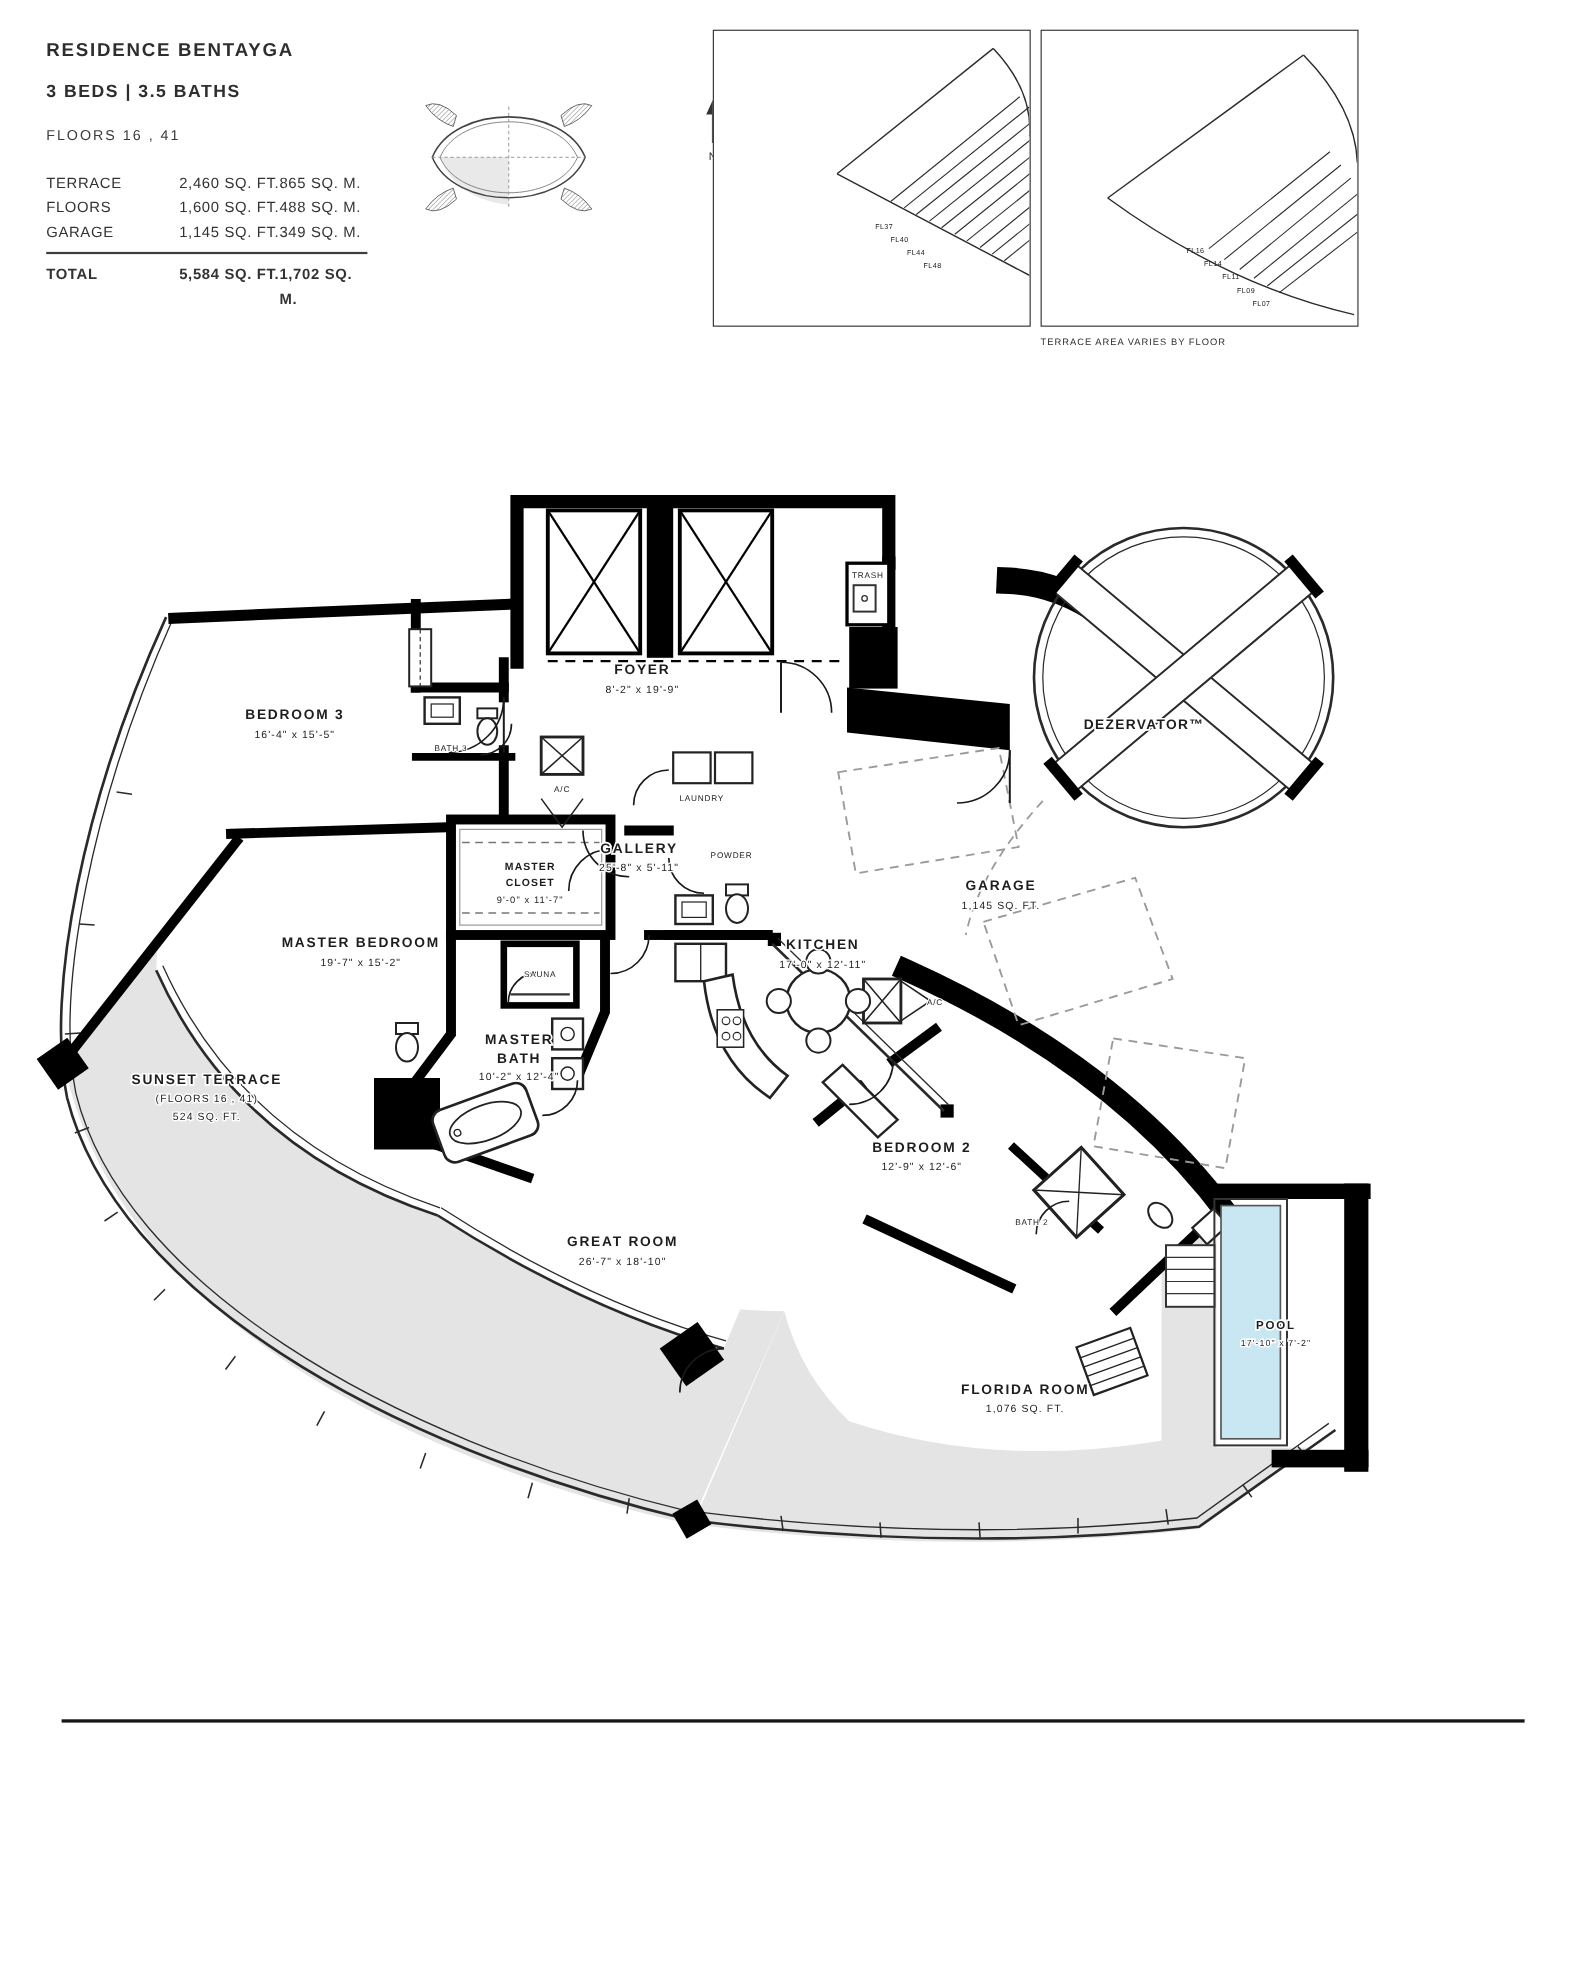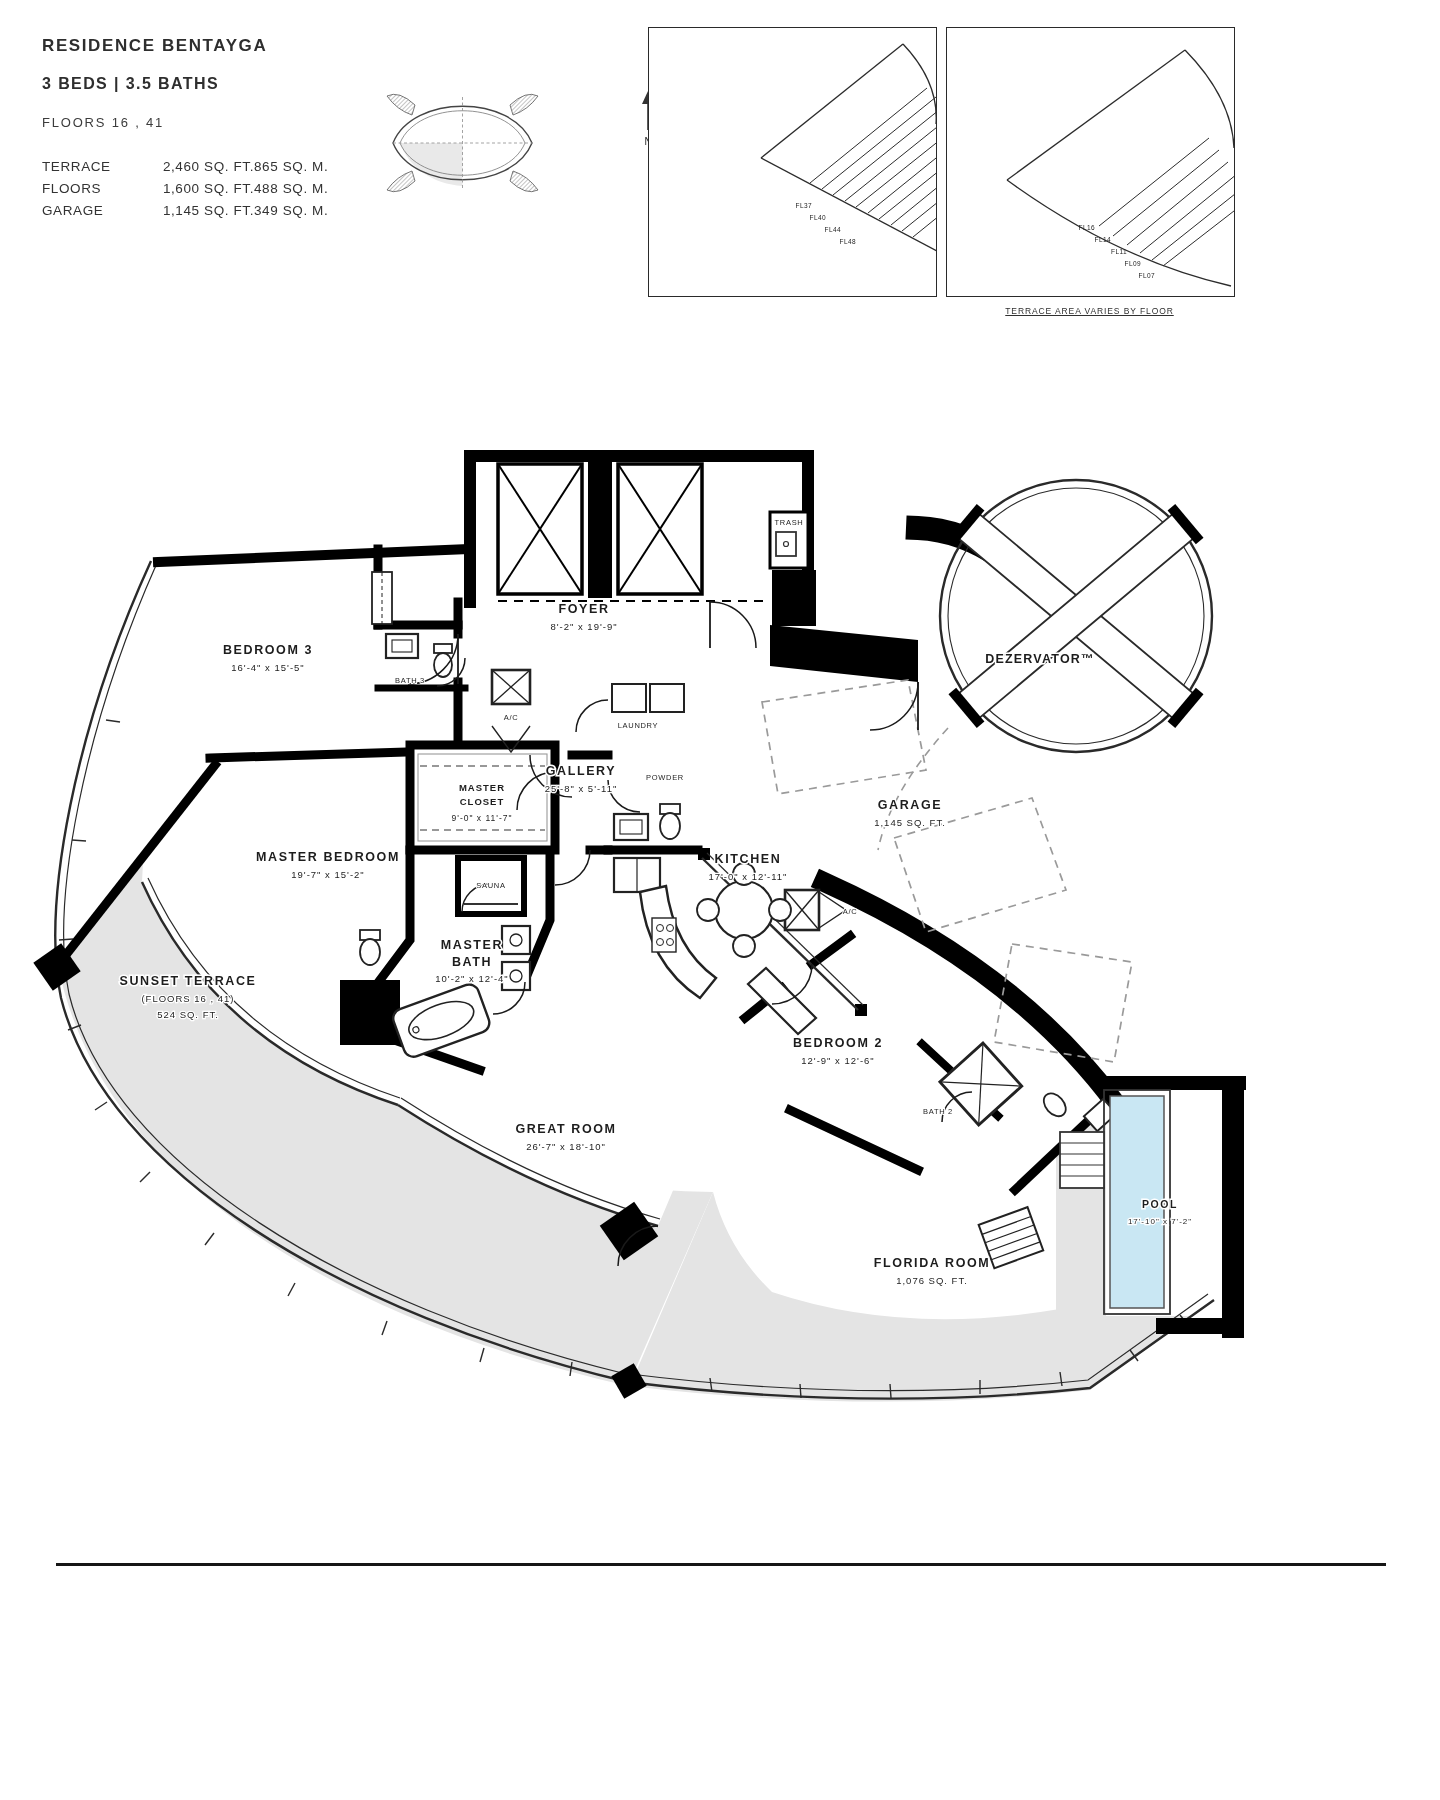--- a/index.html
+++ b/index.html
@@ -13,21 +13,21 @@
   .t-title{font-size:17px;font-weight:bold;letter-spacing:1.6px;color:#2e2e2e;}
   .t-sub{font-size:16px;font-weight:bold;letter-spacing:1.4px;margin-top:19px;color:#2e2e2e;}
   .t-floors{font-size:13px;letter-spacing:1.8px;margin-top:22px;color:#3c3c3c;}
   .area-table{margin-top:26px;width:292px;font-size:13.5px;letter-spacing:.6px;color:#333;}
   .ar{display:grid;grid-template-columns:96px 116px 80px;line-height:22px;}
   .ar .c2{text-align:right;}
   .ar .c3{text-align:left;}
   .a-rule{border-top:2px solid #3d3d3d;margin-top:7px;padding-top:8px;}
   
   .keybox{border:1.6px solid #2a2a2a;background:#fff;}
-  .caption{font-size:8.5px;letter-spacing:.9px;color:#2f2f2f;text-align:center;text-decoration:underline;}
+  .caption{font-size:8.5px;letter-spacing:.9px;color:#2f2f2f;}
   
   text{font-family:"Liberation Sans", sans-serif;fill:#1d1d1d;}
   .lbl{font-size:12.5px;letter-spacing:1.6px;font-weight:bold;text-anchor:middle;paint-order:stroke;stroke:#ffffff;stroke-width:3px;}
   .sub{font-size:9.5px;letter-spacing:1px;text-anchor:middle;paint-order:stroke;stroke:#ffffff;stroke-width:2.5px;}
   .tiny{font-size:7.5px;letter-spacing:.7px;text-anchor:middle;paint-order:stroke;stroke:#ffffff;stroke-width:2px;}
   .kp{font-size:6.5px;letter-spacing:.4px;text-anchor:end;fill:#222;}
   .footer-rule{left:56px;top:1563px;width:1330px;height:2.5px;background:#161616;}
 </style>
 </head>
 <body>
@@ -44,20 +44,25 @@
     </div>
     <div class="ar">
       <span class="c1">FLOORS</span>
       <span class="c2">1,600 SQ. FT.</span>
       <span class="c3">488 SQ. M.</span>
     </div>
     <div class="ar">
       <span class="c1">GARAGE</span>
       <span class="c2">1,145 SQ. FT.</span>
       <span class="c3">349 SQ. M.</span>
+    </div>
+    <div class="ar a-rule">
+      <span class="c1" style="font-weight:bold">TOTAL</span>
+      <span class="c2" style="font-weight:bold">5,584 SQ. FT.</span>
+      <span class="c3" style="font-weight:bold">1,702 SQ. M.</span>
     </div>
   </div>
 </div>
 
 <svg class="abs" style="left:385px;top:84px" width="155" height="118" viewBox="0 0 155 118">
   <defs>
     <pattern id="wingHatch" width="3" height="3" patternTransform="rotate(45)" patternUnits="userSpaceOnUse">
       <line x1="0" y1="0" x2="0" y2="3" stroke="#555" stroke-width="0.7"></line>
     </pattern>
   </defs>

